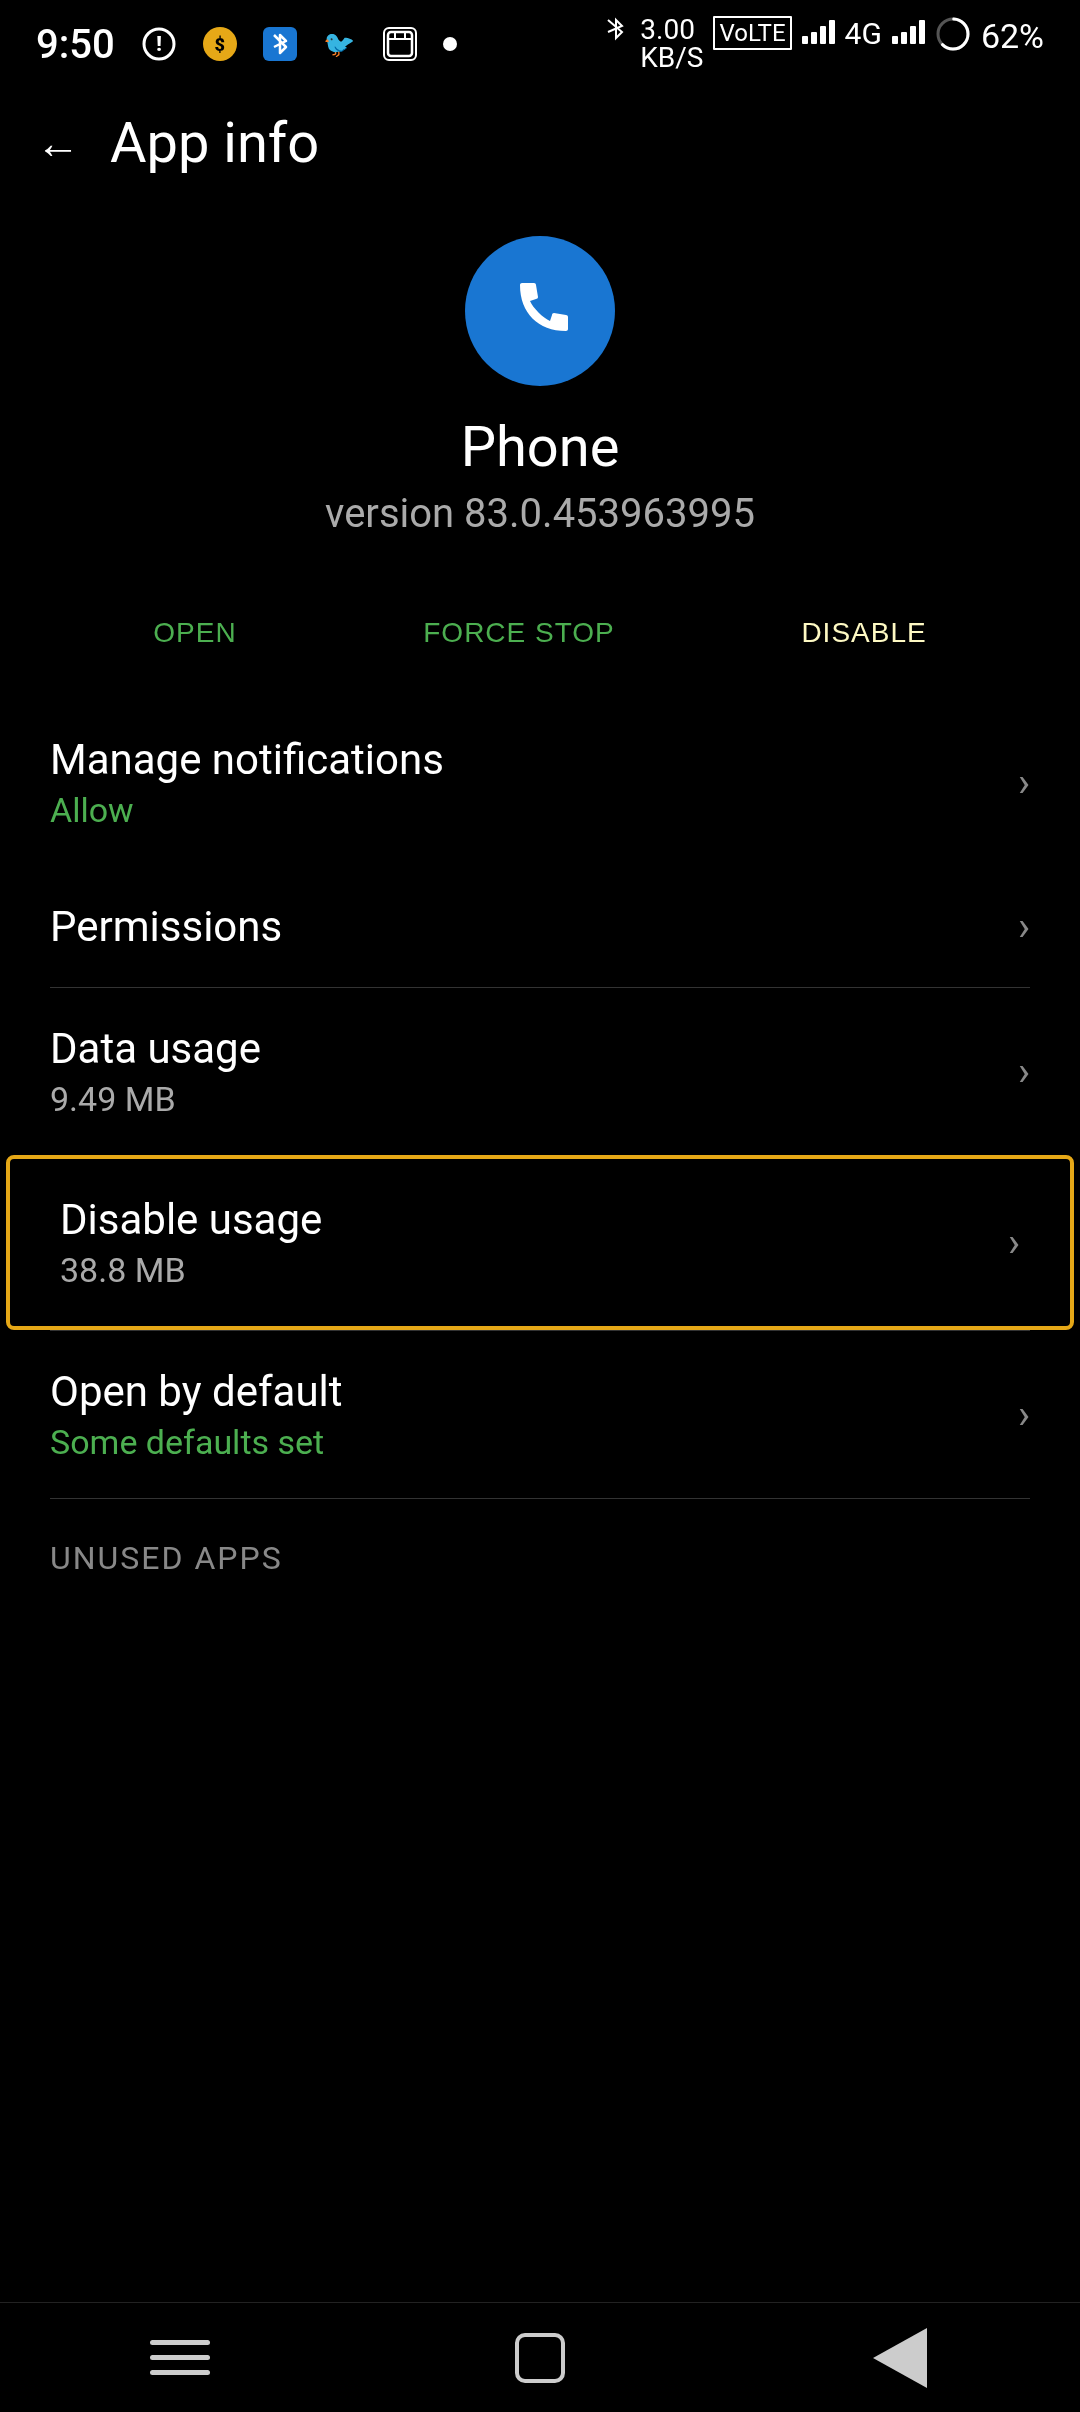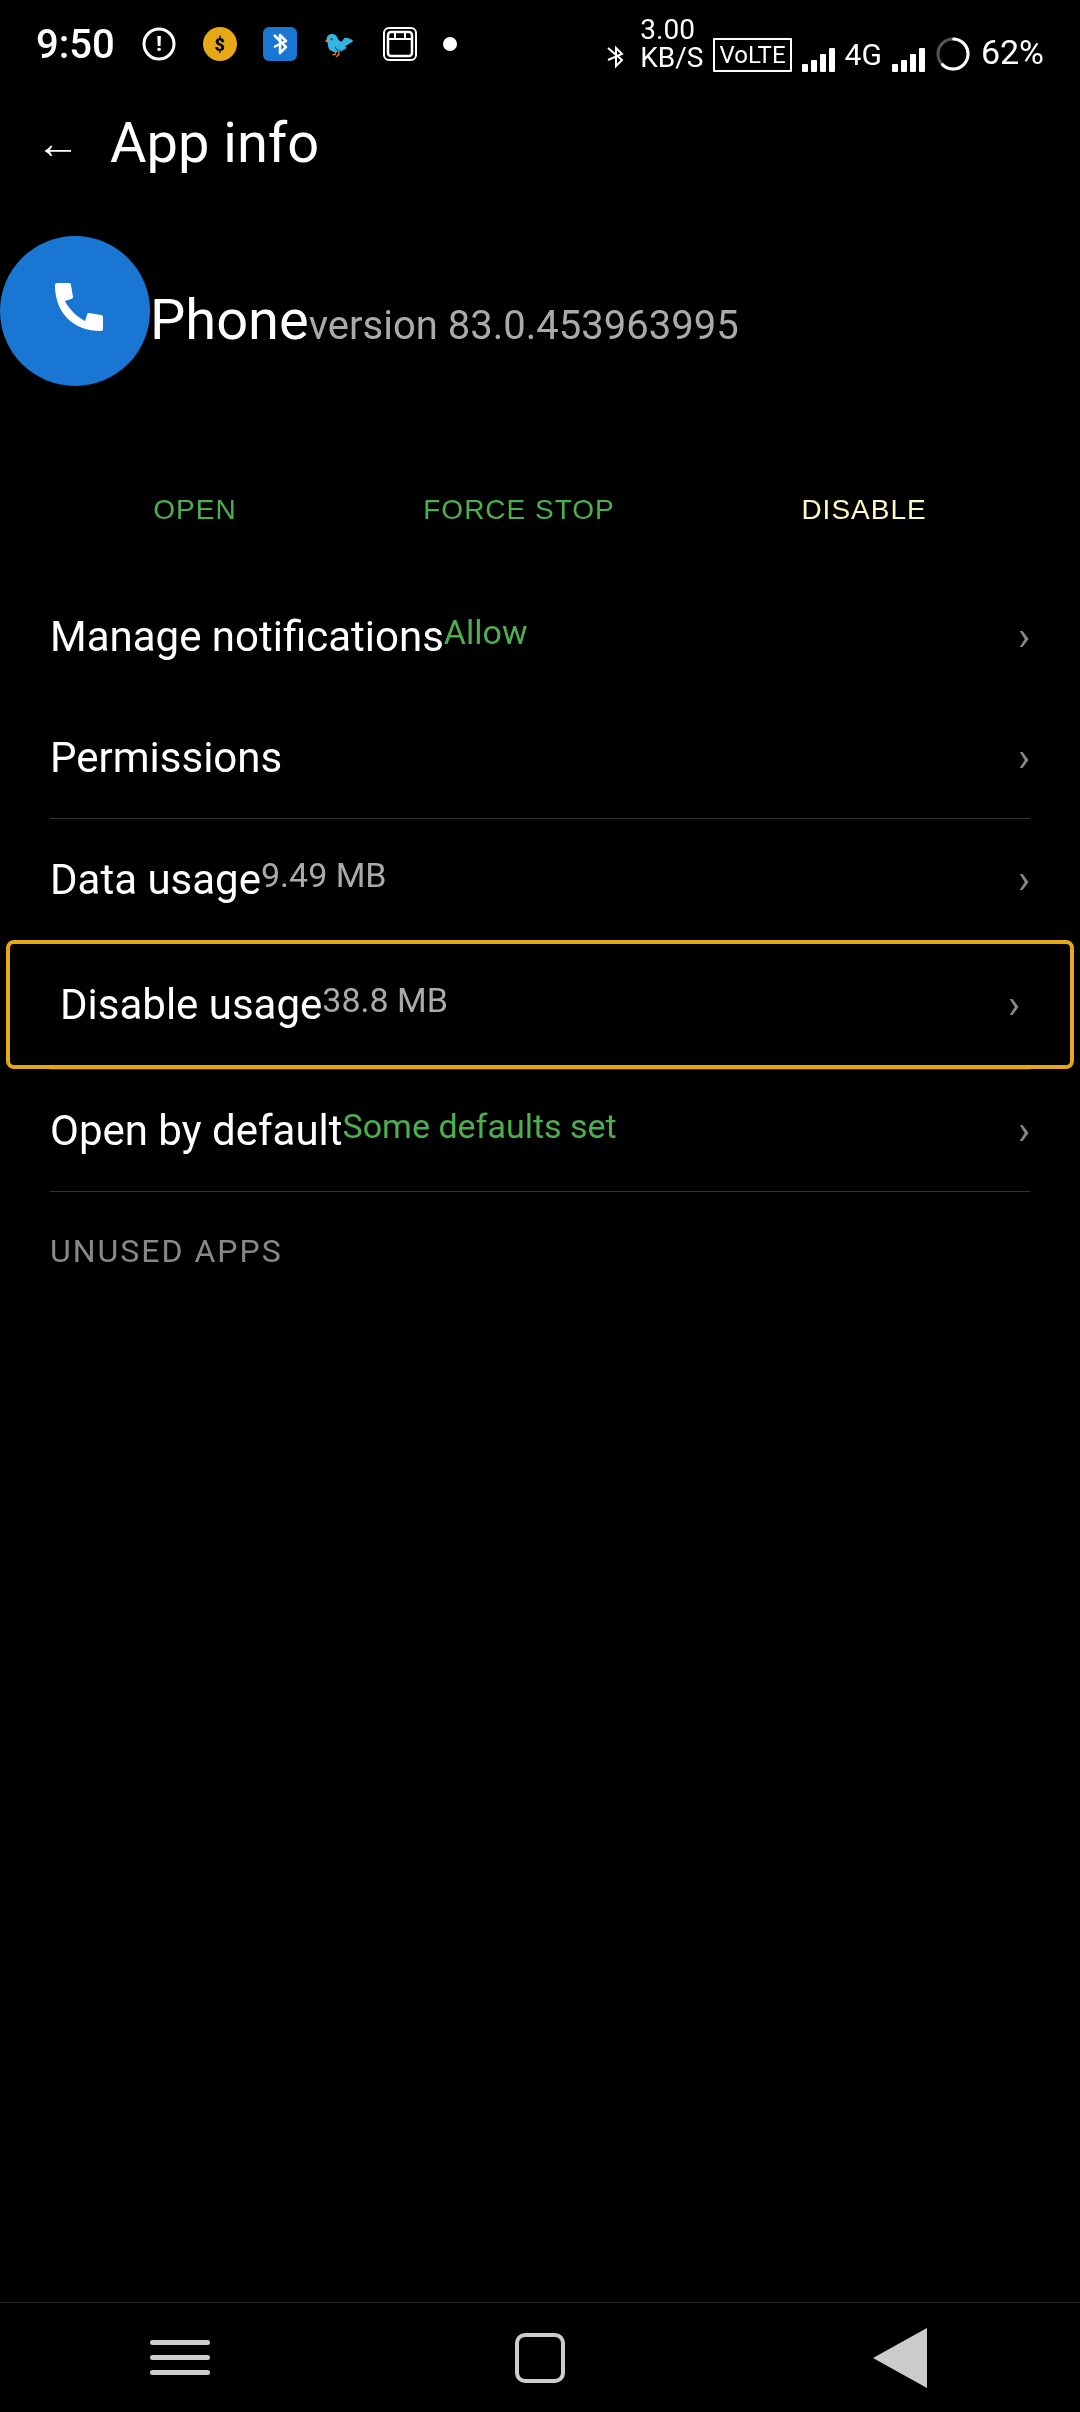--- a/index.html
+++ b/index.html
@@ -67,21 +67,21 @@
       display: inline-flex; align-items: center; justify-content: center;
       font-size: 18px;
     }
     .icon-dot {
       width: 14px; height: 14px;
       background: #fff;
       border-radius: 50%;
     }
     .status-right {
       display: flex;
-      align-items: flex-end;
+      align-items: flex-start;
       gap: 10px;
       font-size: 32px;
     }
     .signal-bars {
       display: flex; align-items: flex-end; gap: 3px; height: 28px;
     }
     .signal-bars span {
       width: 6px;
       background: #fff;
       border-radius: 1px;
@@ -102,21 +102,21 @@
     }
     .header-title {
       font-size: 56px;
       font-weight: 400;
       color: #fff;
     }
 
     
     .app-icon-section {
       display: flex;
-      flex-direction: row;
+      flex-direction: column;
       align-items: center;
       padding: 40px 0 50px 0;
     }
     .app-icon-circle {
       width: 150px; height: 150px;
       background: #1976d2;
       border-radius: 50%;
       display: flex; align-items: center; justify-content: center;
       margin-bottom: 28px;
     }
@@ -165,21 +165,22 @@
       cursor: pointer;
       position: relative;
     }
     .menu-item-highlighted {
       border: 4px solid #e6a817;
       border-radius: 8px;
       margin: 0 6px;
     }
     .menu-item-content {
       display: flex;
-      flex-direction: row;
+      flex-direction: column;
+      gap: 6px;
     }
     .menu-item-title {
       font-size: 42px;
       font-weight: 400;
       color: #fff;
     }
     .menu-item-subtitle {
       font-size: 34px;
       color: #4caf50;
     }

